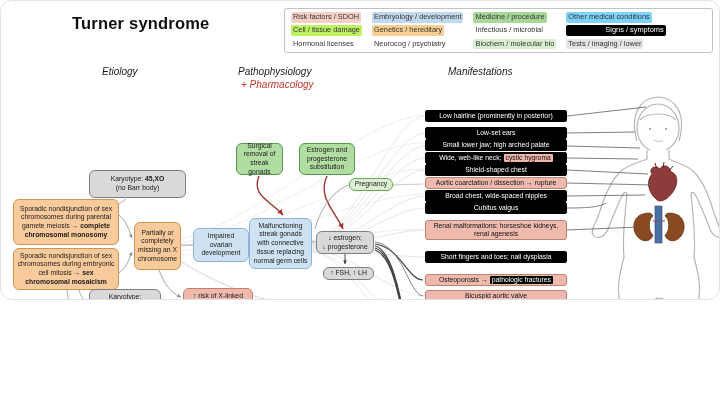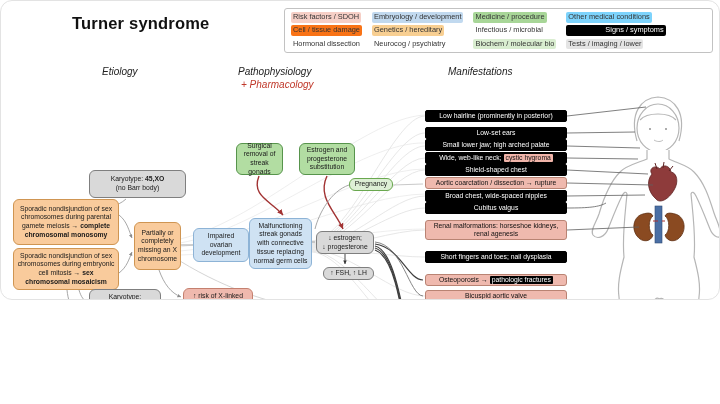--- a/index.html
+++ b/index.html
@@ -7,21 +7,21 @@
         font-family:"Liberation Sans",sans-serif;border:1px solid #e3e3e3;border-radius:12px;box-sizing:border-box;}
   .title{position:absolute;left:71px;top:13px;font-size:16.5px;font-weight:bold;color:#111;letter-spacing:.2px;}
   .colhead{position:absolute;font-style:italic;font-size:10px;color:#222;}
   .colhead.red{color:#c0392b;}
   
   .legend{position:absolute;left:283px;top:7px;width:429px;height:45px;border:1px solid #c2c2c2;border-radius:3px;
           background:#fff;display:flex;gap:10px;padding:3px 6px;box-sizing:border-box;}
   .legend .col{display:flex;flex-direction:column;justify-content:space-between;}
   .chip{font-size:7.4px;line-height:10.5px;color:#333;padding:0 2px;border-radius:2px;white-space:nowrap;align-self:flex-start;}
   .chip.risk{background:#f6cfc6;}
-  .chip.damage{background:#f97316;}
+  .chip.damage{background:#bef264;}
   .chip.medicine{background:#a8d698;}
   .chip.biochem{background:#d9edd0;}
   .chip.embryo{background:#c1d9ef;}
   .chip.genetics{background:#f8cf92;}
   .chip.condition{background:#7dd3fc;}
   .chip.sign{background:#000;color:#fff;padding-left:39px;}
   .chip.test{background:#e4e4e4;}
   .chip.plain{background:transparent;}
   
   .box{position:absolute;border-radius:6px;border:1px solid #888;font-size:6.8px;line-height:1.28;text-align:center;
@@ -155,21 +155,21 @@
   <div class="title">Turner syndrome</div>
   <div class="colhead" style="left:101px;top:65px;">Etiology</div>
   <div class="colhead" style="left:237px;top:65px;text-align:center;">Pathophysiology</div>
   <div class="colhead red" style="left:240px;top:78px;">+ Pharmacology</div>
   <div class="colhead" style="left:447px;top:65px;">Manifestations</div>
 
   <div class="legend">
     <div class="col">
       <span class="chip risk">Risk factors / SDOH</span>
       <span class="chip damage">Cell / tissue damage</span>
-      <span class="chip plain">Hormonal dissection</span>
+      <span class="chip plain">Hormonal licenses</span>
     </div>
     <div class="col">
       <span class="chip embryo">Embryology / development</span>
       <span class="chip genetics">Genetics / hereditary</span>
       <span class="chip plain">Neurocog / psychiatry</span>
     </div>
     <div class="col">
       <span class="chip medicine">Medicine / procedure</span>
       <span class="chip plain">Infectious / microbial</span>
       <span class="chip biochem">Biochem / molecular bio</span>

